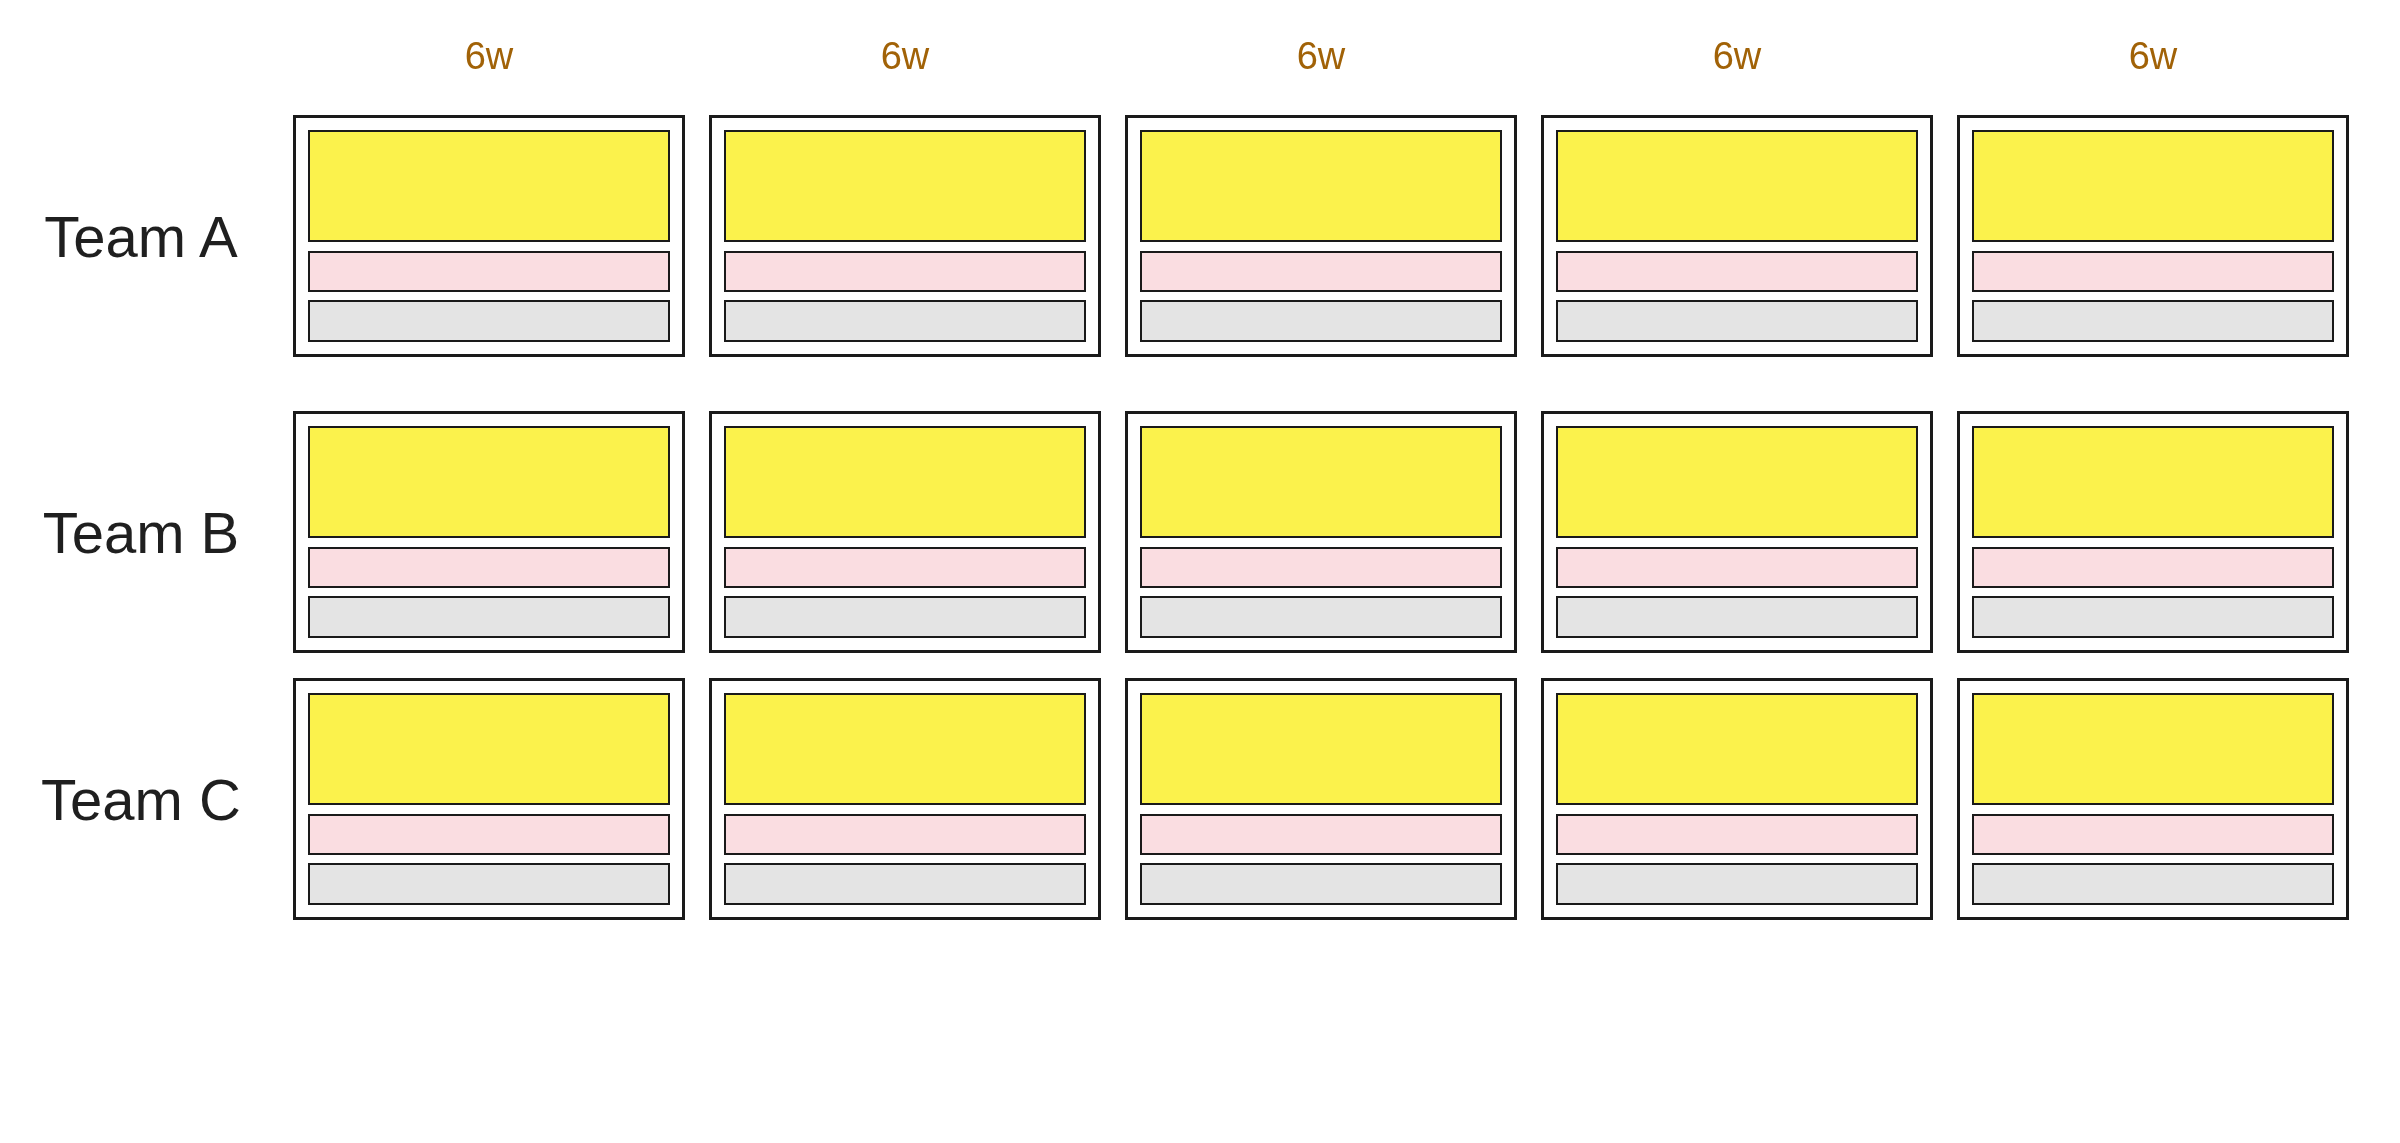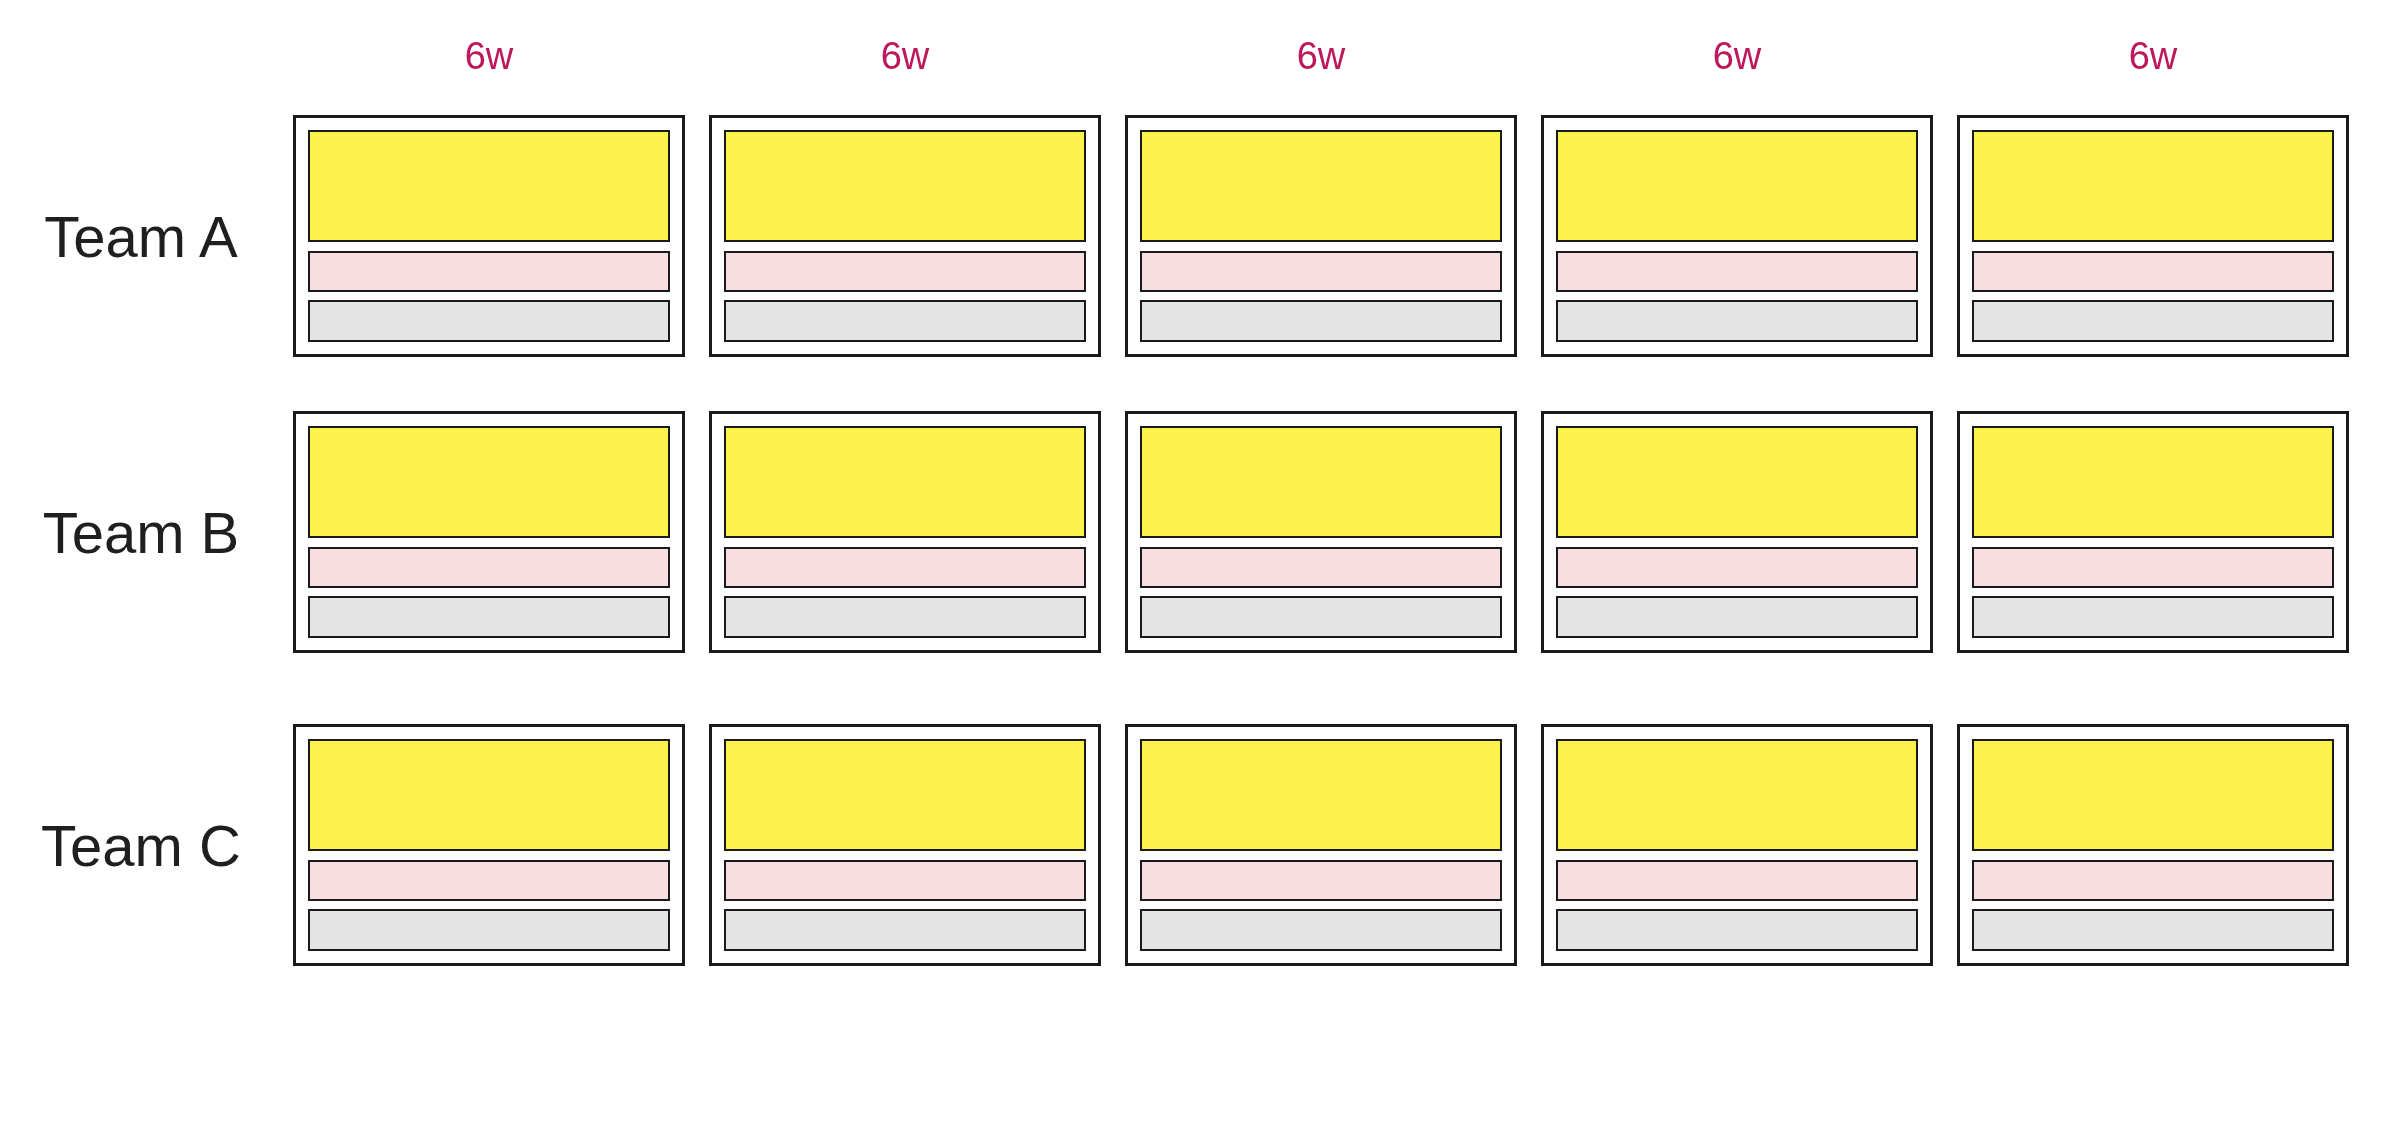--- a/index.html
+++ b/index.html
@@ -22,32 +22,32 @@
 
   .col-label {
     position: absolute;
     top: 26px;
     width: 392px;
     height: 60px;
     display: flex;
     align-items: center;
     justify-content: center;
     font-size: 38px;
-    color: #be185d;
+    color: #a16207;
   }
 
   .team-row {
     position: absolute;
     left: 0;
     width: 2400px;
     height: 242px;
   }
   .row-0 { top: 115px; }
   .row-1 { top: 411px; }
-  .row-2 { top: 724px; border-radius: 22px; }
+  .row-2 { top: 678px; border-radius: 22px; }
 
   .team-label {
     position: absolute;
     left: 10px;
     width: 262px;
     height: 242px;
     display: flex;
     align-items: center;
     justify-content: center;
     font-size: 58px;

